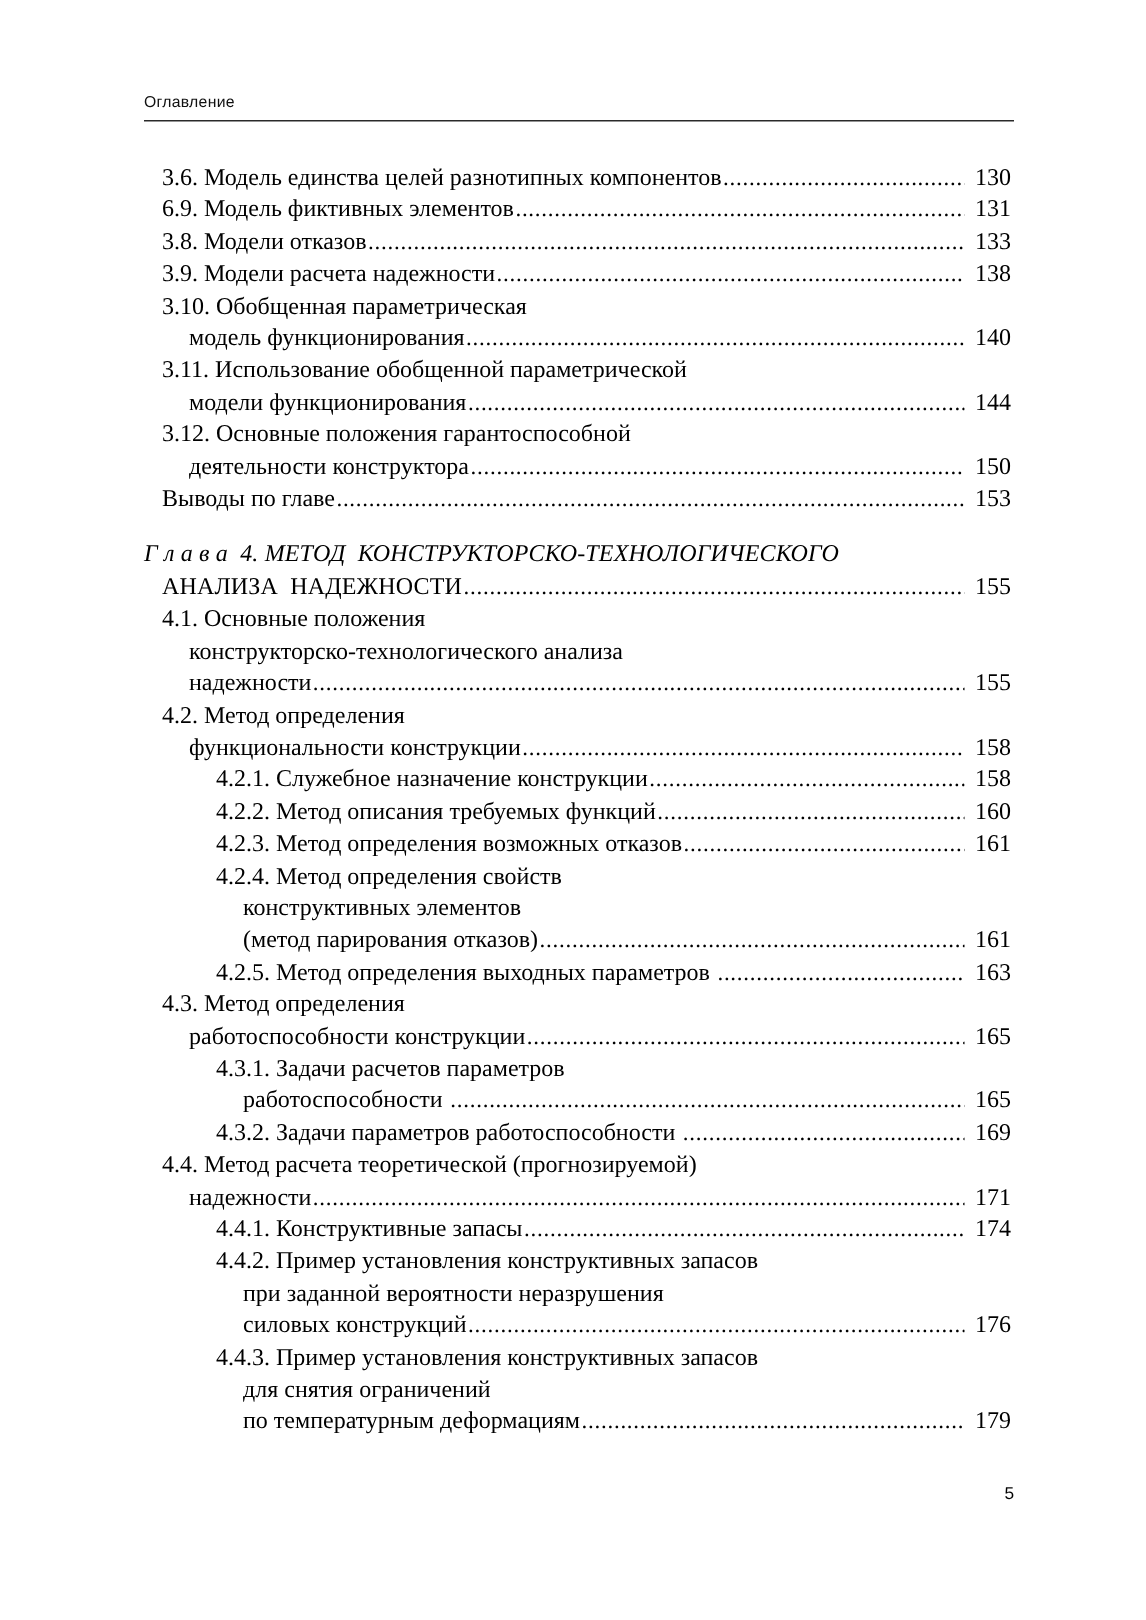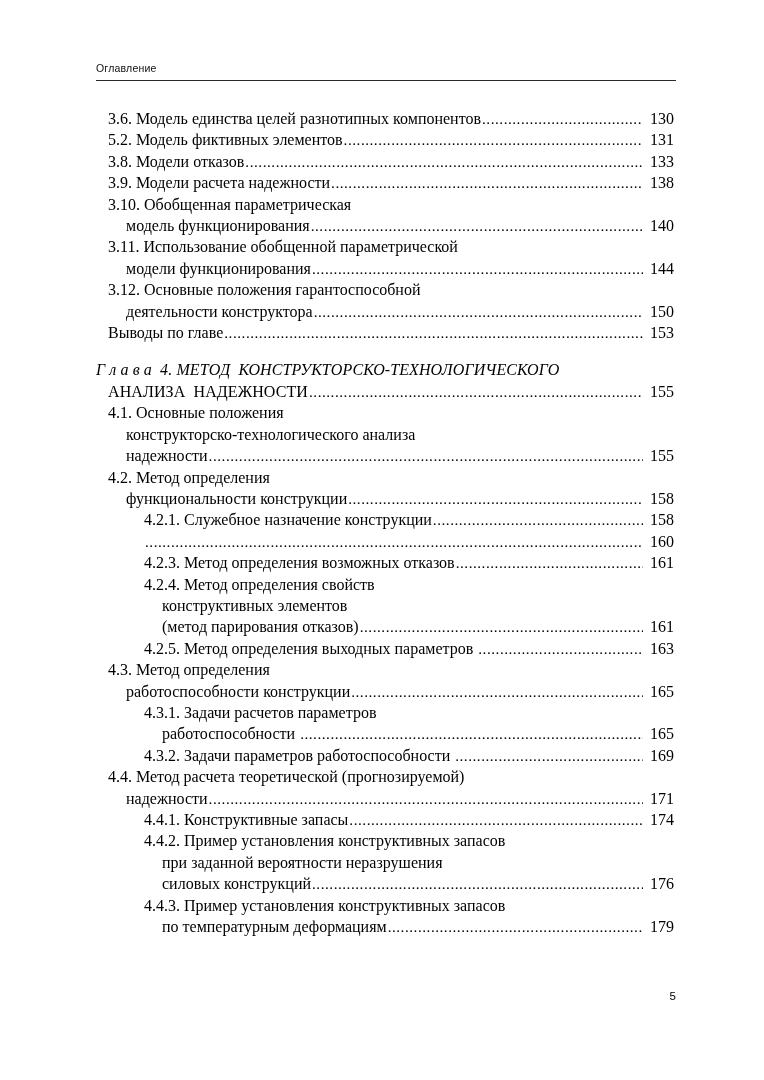--- a/index.html
+++ b/index.html
@@ -117,21 +117,21 @@
   <div class="toc" id="toc-root">
       <div class="entry">
         <div class="line i1">
           <span class="txt">3.6. Модель единства целей разнотипных компонентов</span>
           <span class="dots"></span>
           <span class="pg">130</span>
         </div>
       </div>
       <div class="entry">
         <div class="line i1">
-          <span class="txt">5.2. Модель фиктивных элементов</span>
+          <span class="txt">6.9. Модель фиктивных элементов</span>
           <span class="dots"></span>
           <span class="pg">131</span>
         </div>
       </div>
       <div class="entry">
         <div class="line i1">
           <span class="txt">3.8. Модели отказов</span>
           <span class="dots"></span>
           <span class="pg">133</span>
         </div>
@@ -217,20 +217,21 @@
       </div>
       <div class="entry">
         <div class="line i3">
           <span class="txt">4.2.1. Служебное назначение конструкции</span>
           <span class="dots"></span>
           <span class="pg">158</span>
         </div>
       </div>
       <div class="entry">
         <div class="line i3">
+          <span class="txt">4.2.2. Метод описания требуемых функций</span>
           <span class="dots"></span>
           <span class="pg">160</span>
         </div>
       </div>
       <div class="entry">
         <div class="line i3">
           <span class="txt">4.2.3. Метод определения возможных отказов</span>
           <span class="dots"></span>
           <span class="pg">161</span>
         </div>
@@ -310,20 +311,23 @@
           <span class="txt">силовых конструкций</span>
           <span class="dots"></span>
           <span class="pg">176</span>
         </div>
       </div>
       <div class="entry">
         <div class="line i3">
           <span class="txt">4.4.3. Пример установления конструктивных запасов</span>
         </div>
         <div class="line i4">
+          <span class="txt">для снятия ограничений</span>
+        </div>
+        <div class="line i4">
           <span class="txt">по температурным деформациям</span>
           <span class="dots"></span>
           <span class="pg">179</span>
         </div>
       </div>
     </div>
 
   <div class="folio">5</div>
 
 </div>

